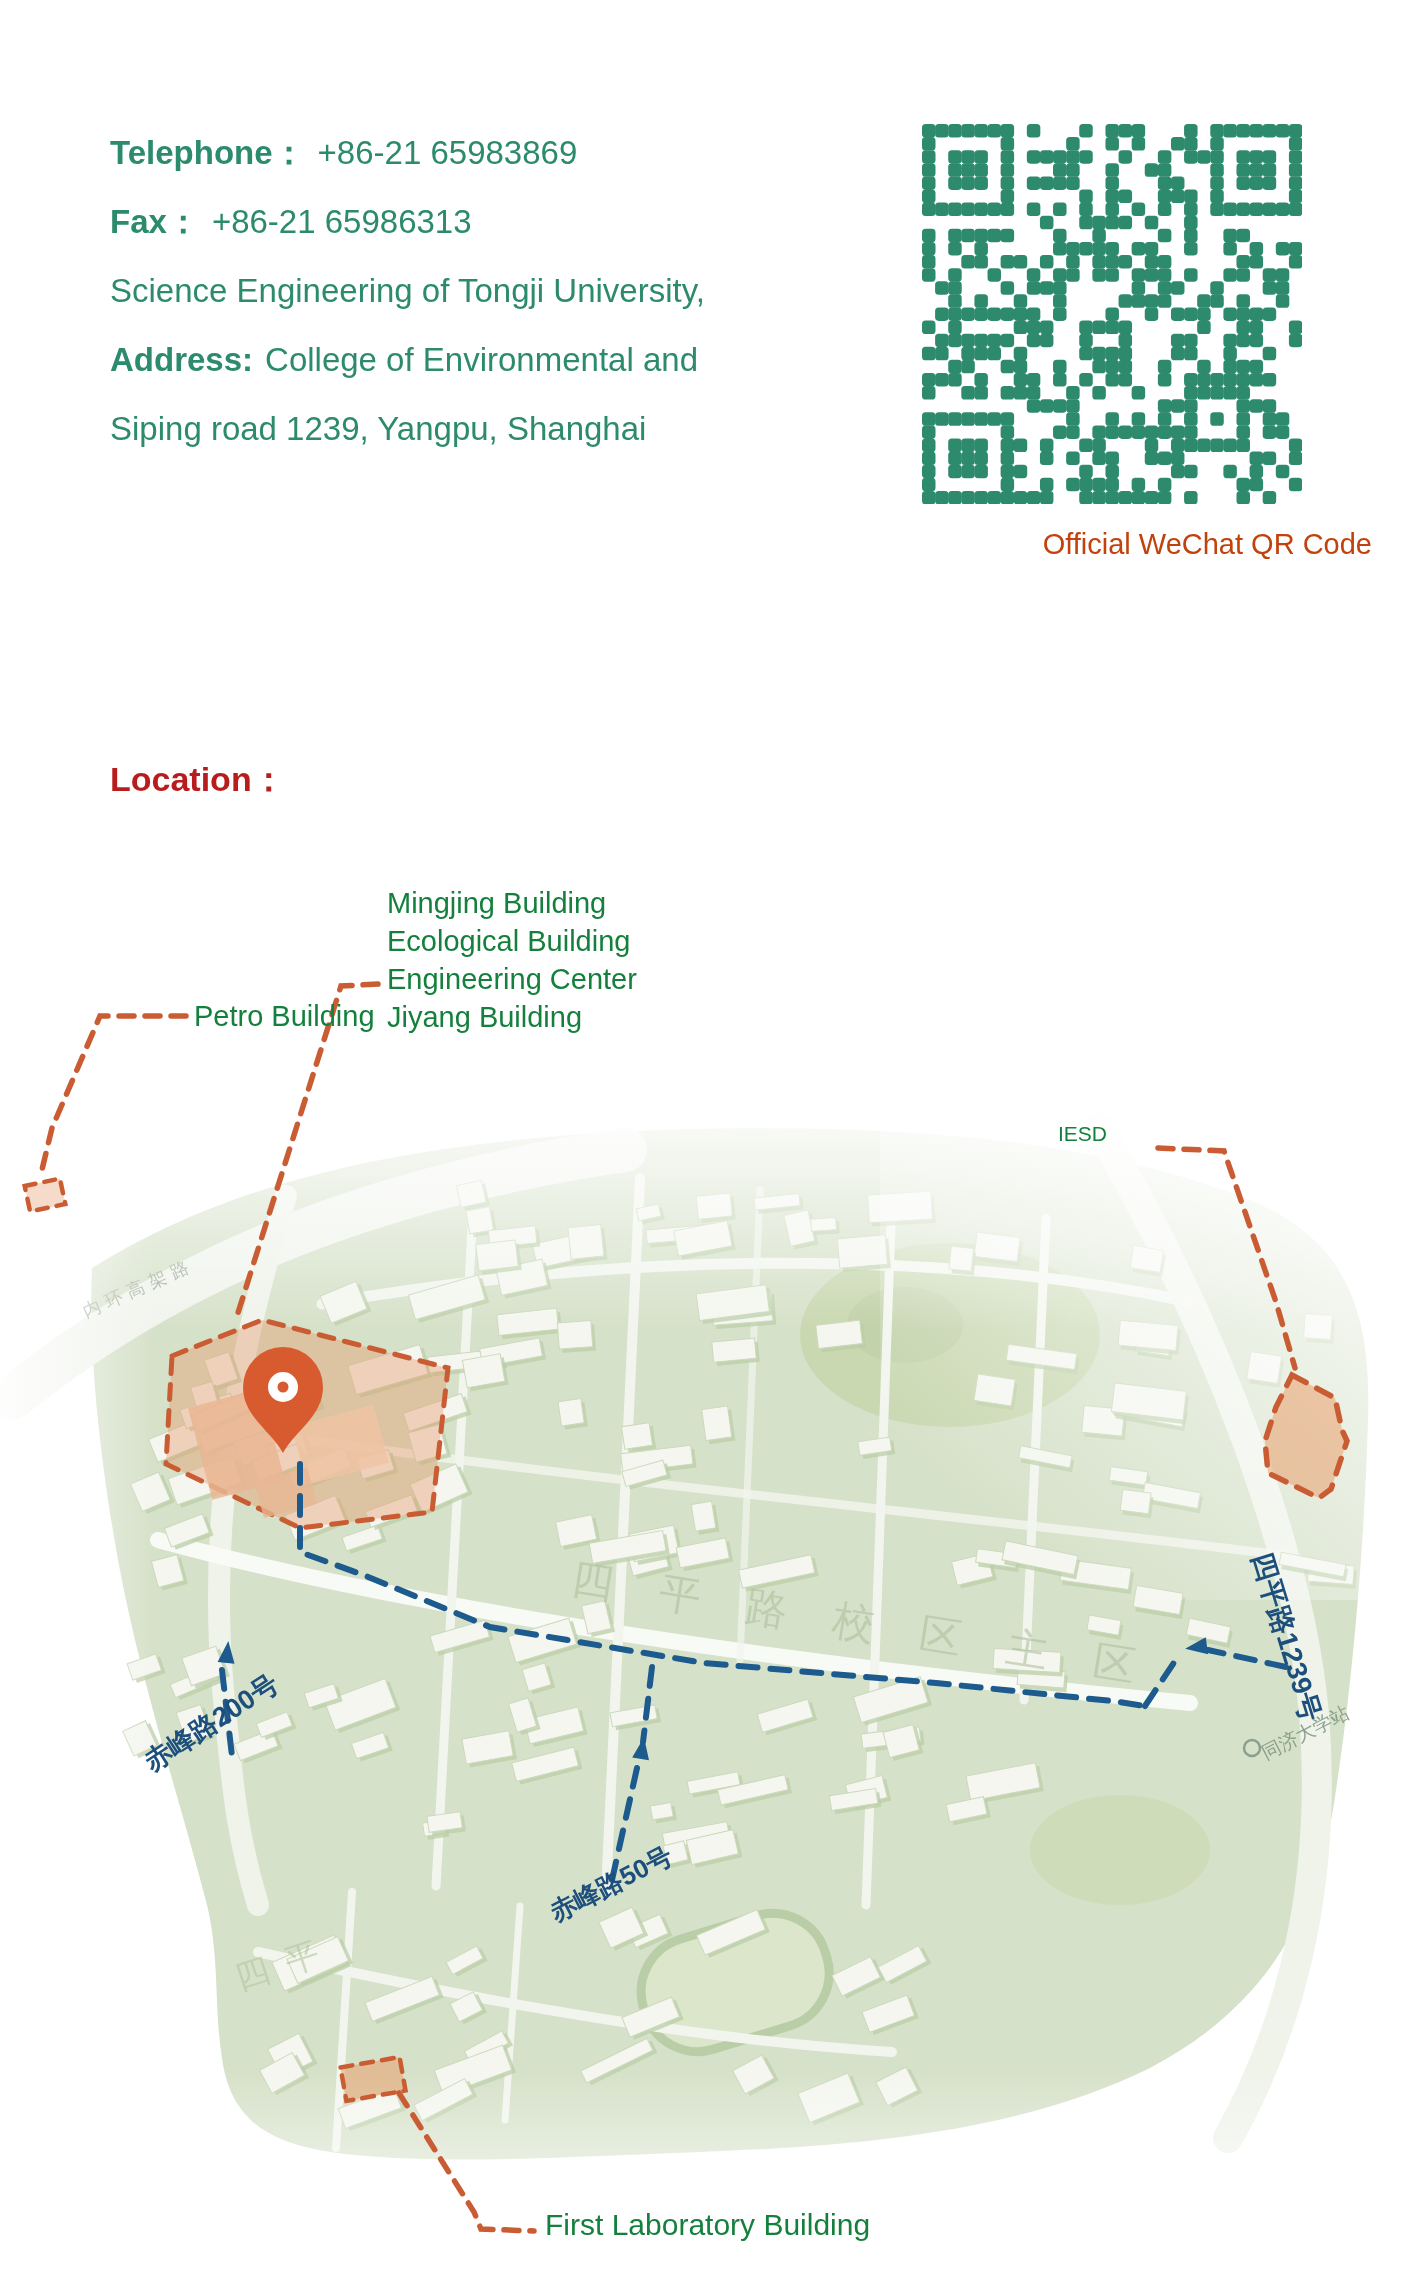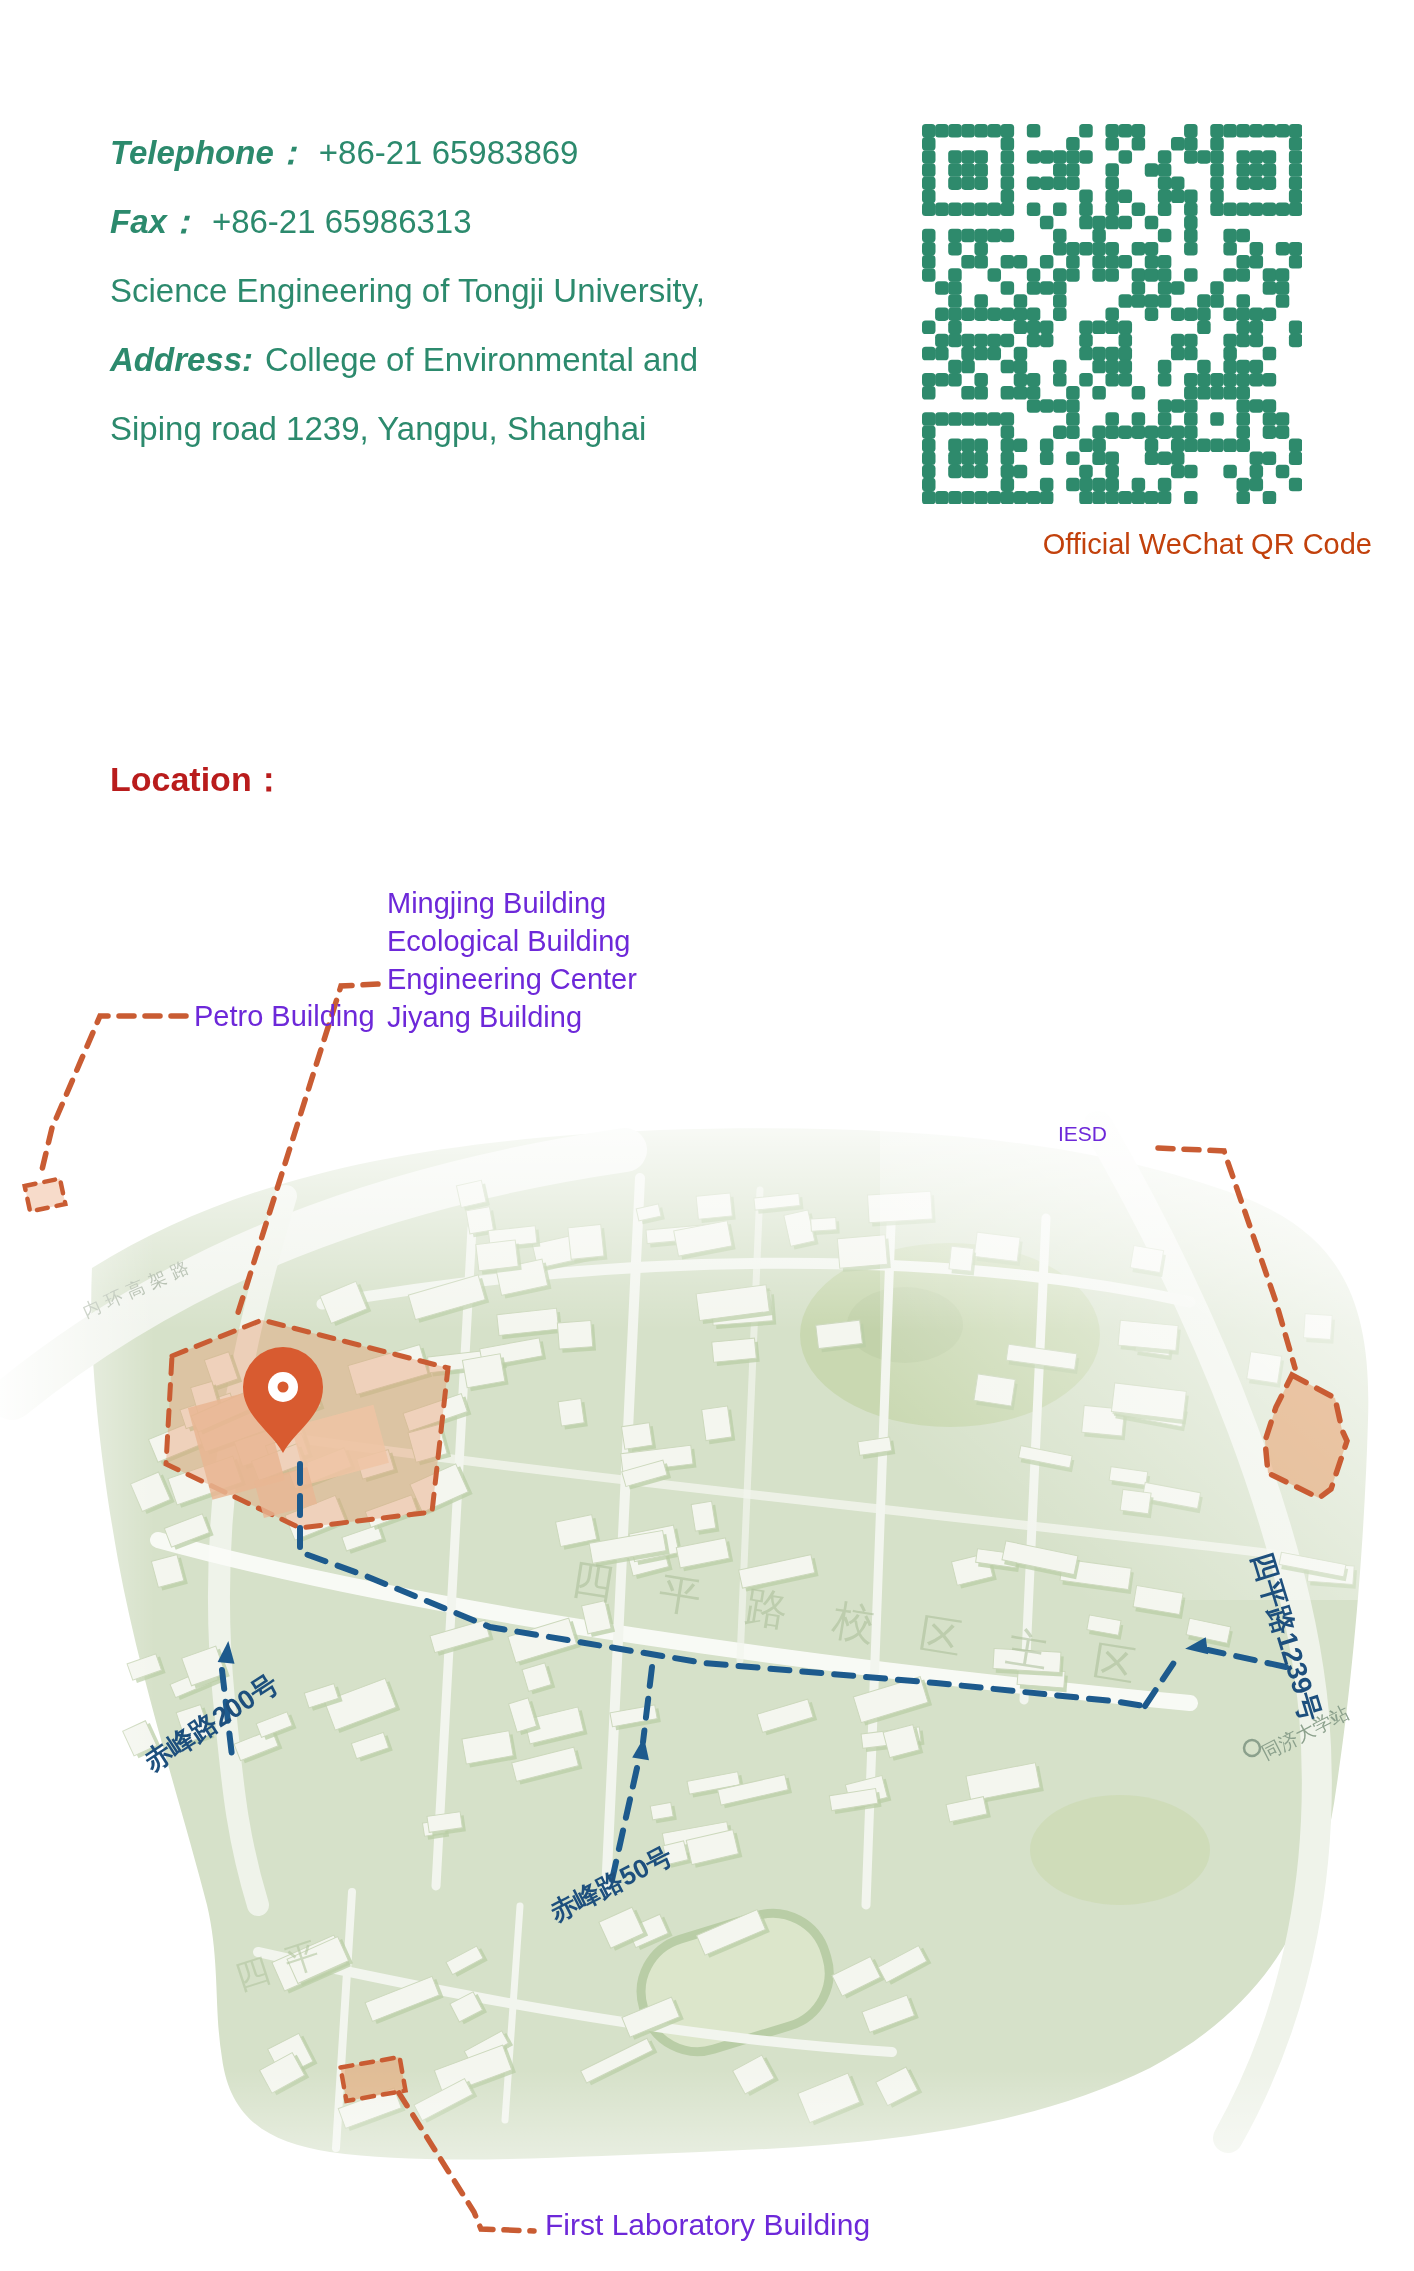--- a/index.html
+++ b/index.html
@@ -2,26 +2,26 @@
 <html><head>
 <meta charset="utf-8">
 <style>
   html,body{margin:0;padding:0;width:1414px;height:2271px;background:#ffffff;overflow:hidden;
     font-family:"Liberation Sans",sans-serif;}
   .abs{position:absolute;}
   #page{position:relative;width:1414px;height:2271px;background:#fff;}
   #map-svg{position:absolute;left:0;top:0;z-index:1;}
   .layer2{z-index:2;}
   .contact{left:110px;top:118px;color:#2c8a6d;font-size:33px;line-height:69px;white-space:nowrap;}
-  .contact b{font-weight:bold;font-style:italic;}
+  .contact b{font-weight:bold;}
   .contact .val{margin-left:12px;font-weight:normal;}
   .qr-wrap{left:922px;top:124px;width:380px;height:380px;}
   .qr-caption{left:872px;top:528px;width:500px;text-align:right;color:#c2410c;font-size:29px;}
   .location-heading{left:110px;top:757px;color:#b91c1c;font-size:34px;font-weight:bold;}
-  .maplabel{color:#6d28d9;font-size:29px;white-space:nowrap;}
+  .maplabel{color:#15803d;font-size:29px;white-space:nowrap;}
   .lbl-petro{left:194px;top:1000px;}
   .lbl-list{left:387px;top:884px;line-height:38px;}
   .lbl-iesd{left:1058px;top:1122px;font-size:21px;}
   .lbl-firstlab{left:545px;top:2208px;font-size:30px;}
 </style>
 </head>
 <body>
 
 <div id="page">
 

